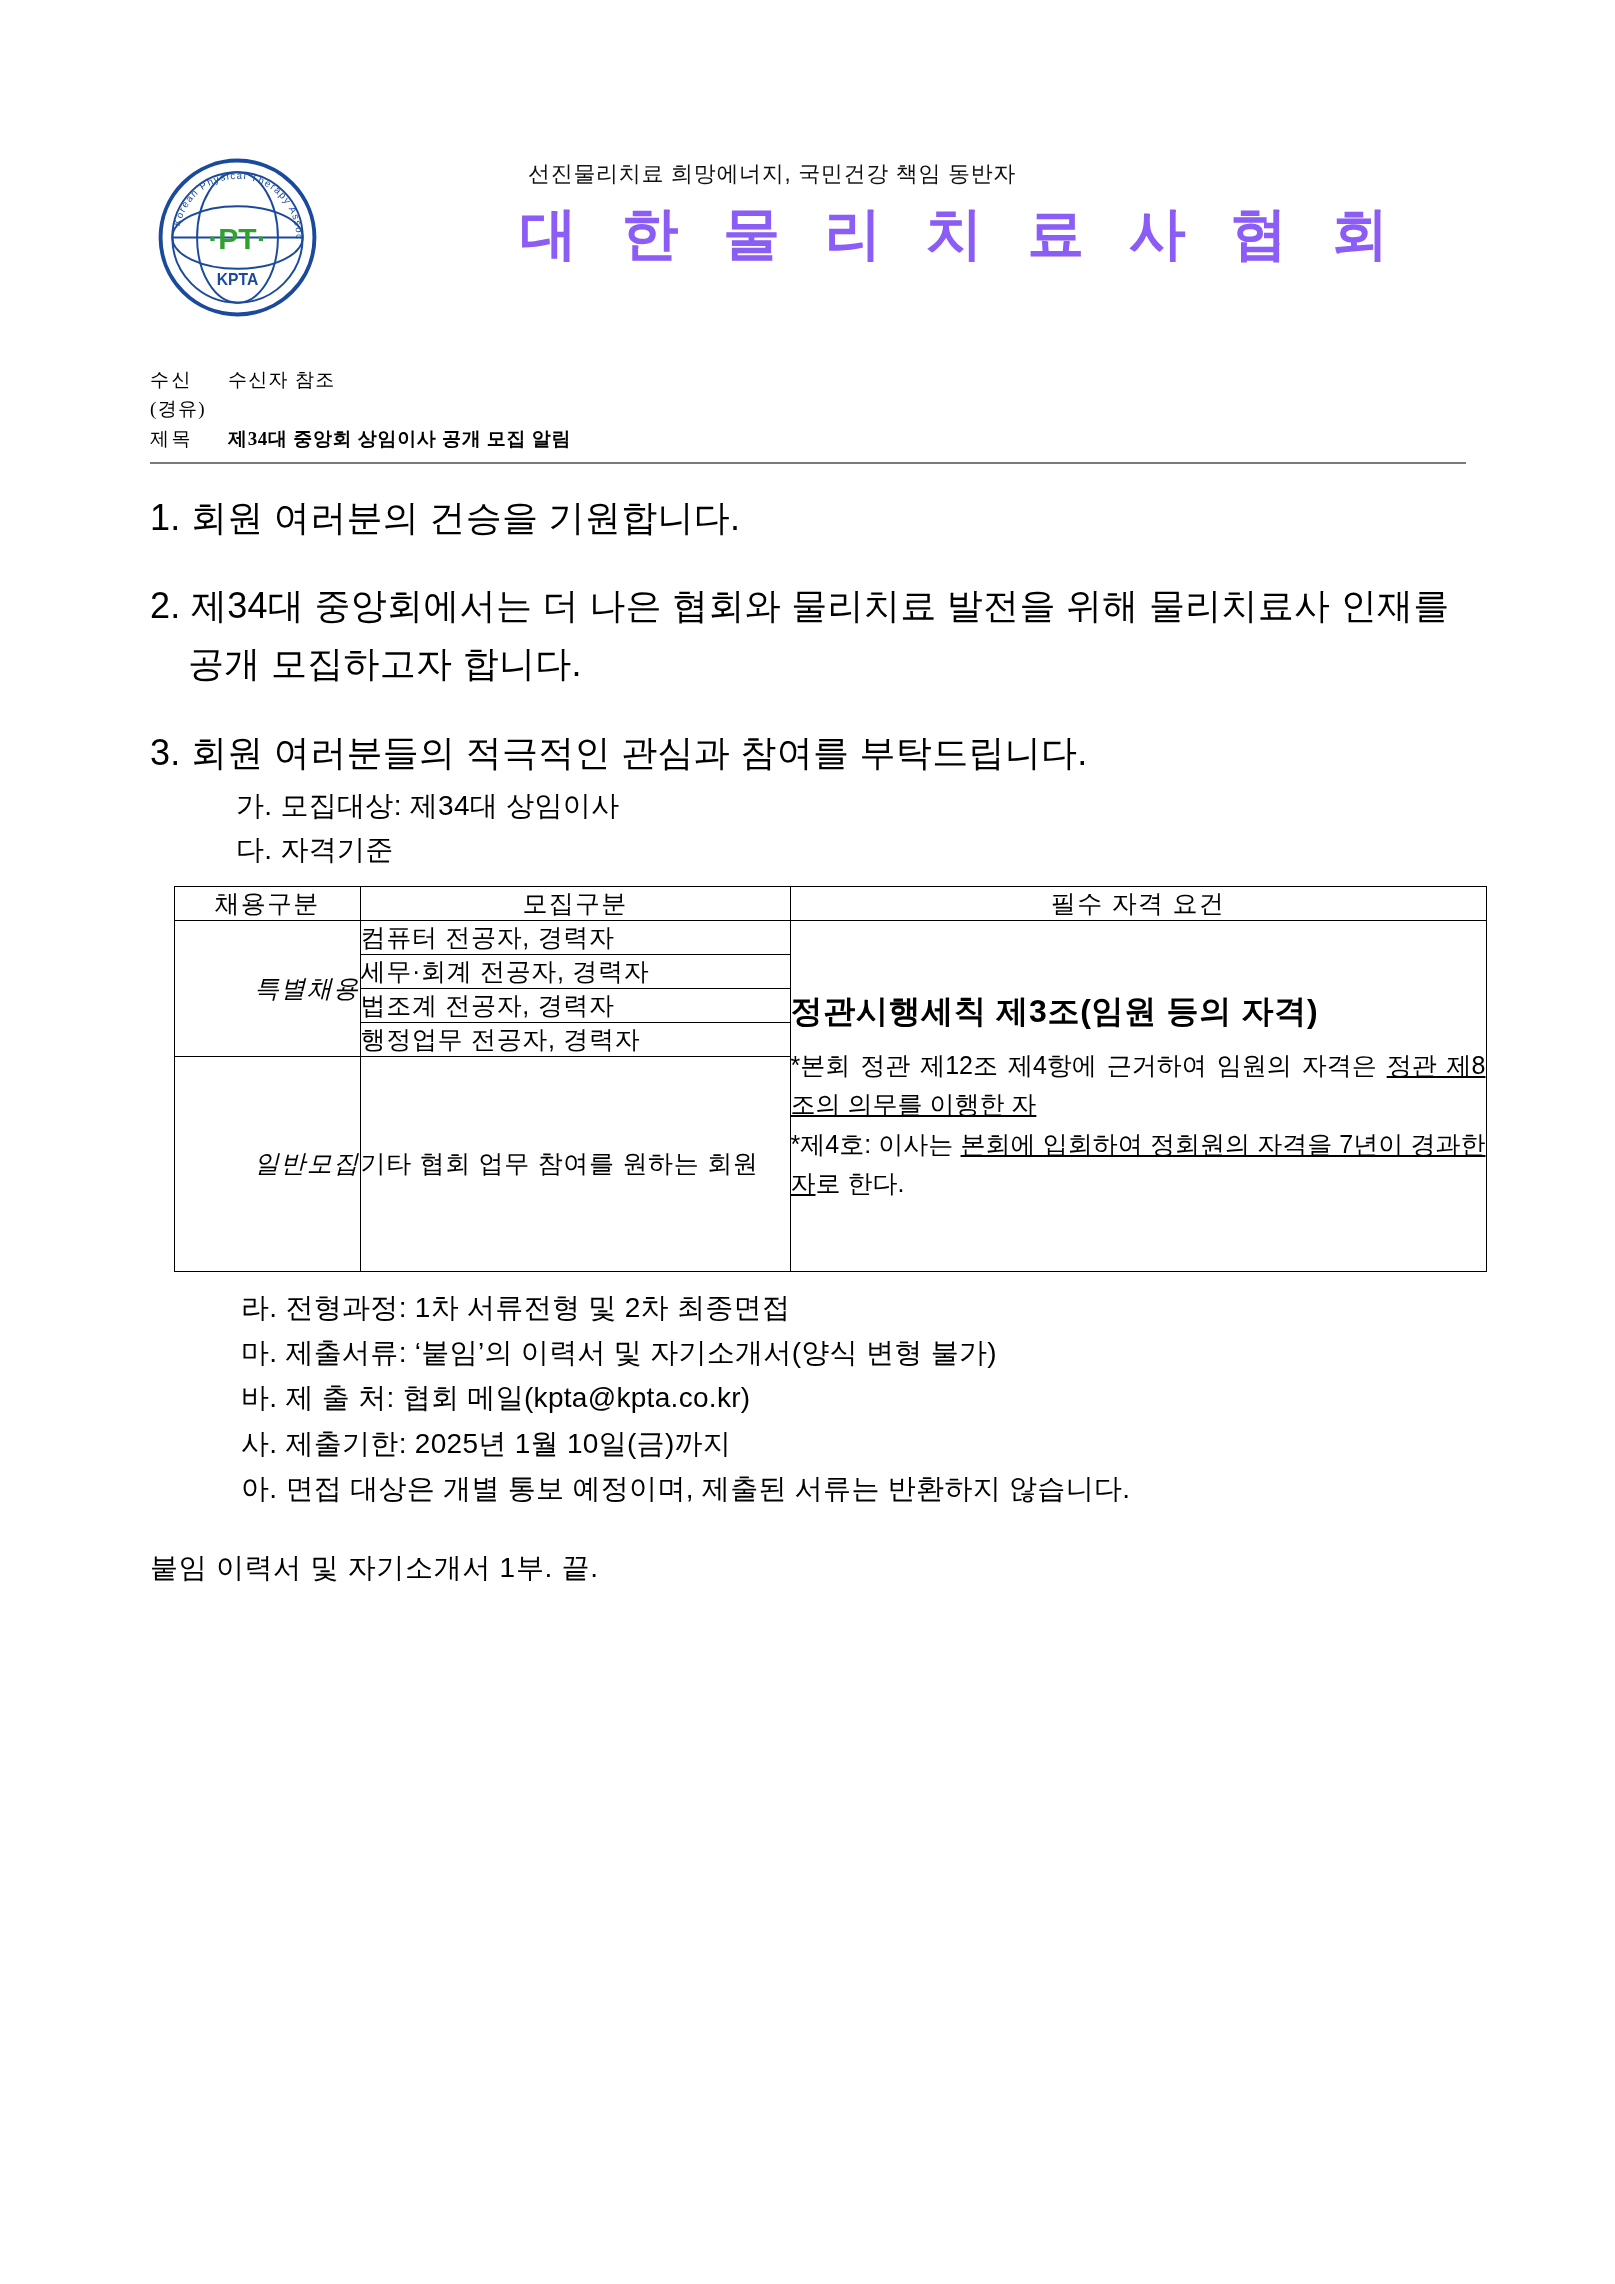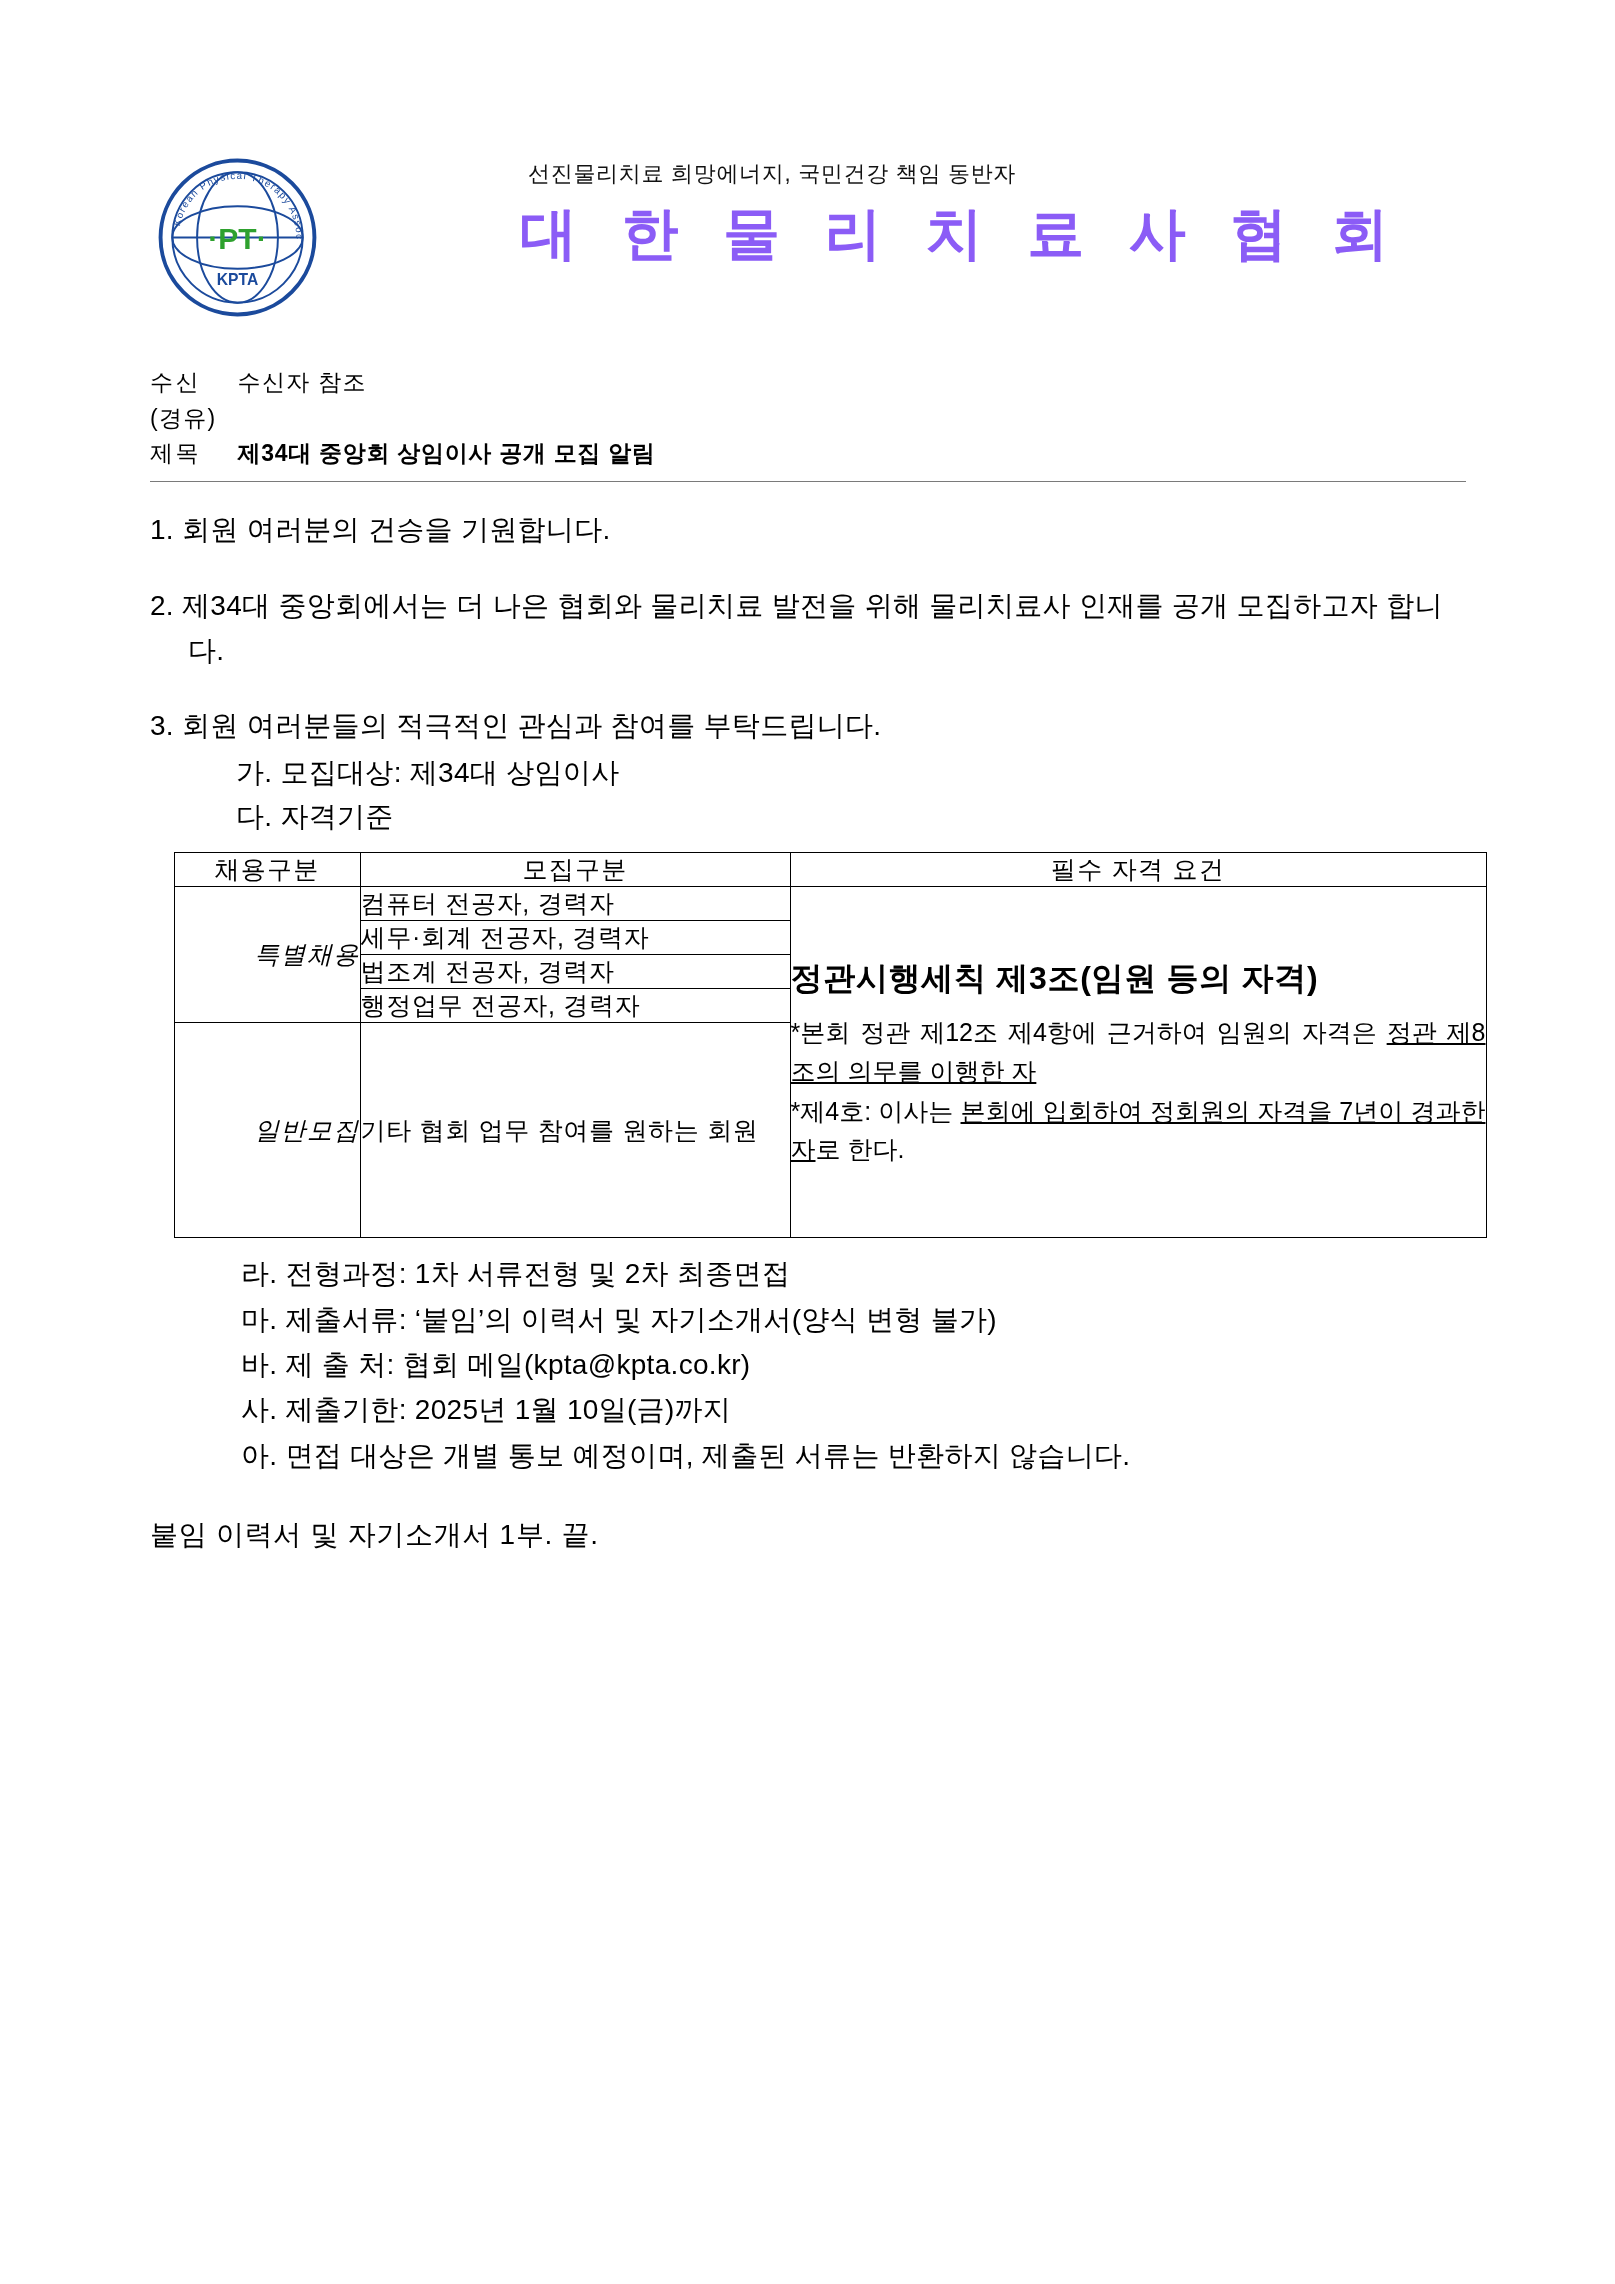--- a/index.html
+++ b/index.html
@@ -61,24 +61,25 @@
     text-align: center;
     white-space: nowrap;
   }
 
   
   .meta {
     margin: 26px 0 0 0;
     padding: 0 150px 0 150px;
   }
   .meta-row {
-    font-size: 23px;
+    font-size: 19px;
     line-height: 1.55;
     color: #000;
     white-space: nowrap;
+    font-family: Liberation Serif, serif;
   }
   .meta-label {
     display: inline-block;
     min-width: 0;
     letter-spacing: 2.6px;
   }
   .meta-value {
     display: inline-block;
     margin-left: 30px;
     letter-spacing: 1.3px;
@@ -95,21 +96,21 @@
     height: 1.3px;
     background: #7a7a7a;
   }
 
   
   .body-content {
     padding: 0 150px;
     margin-top: 25px;
   }
   .para {
-    font-size: 28px;
+    font-size: 36px;
     line-height: 1.62;
     margin: 0 0 30px 0;
     letter-spacing: 0.3px;
   }
   .para .hang {
     display: block;
     padding-left: 38px;
     text-indent: -38px;
   }
   .para-2 .hang {

